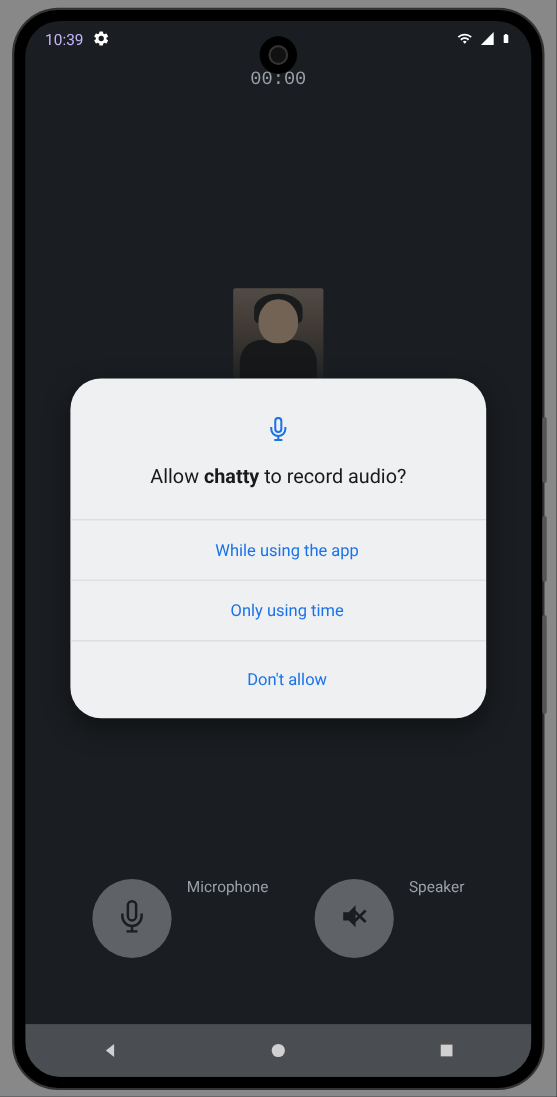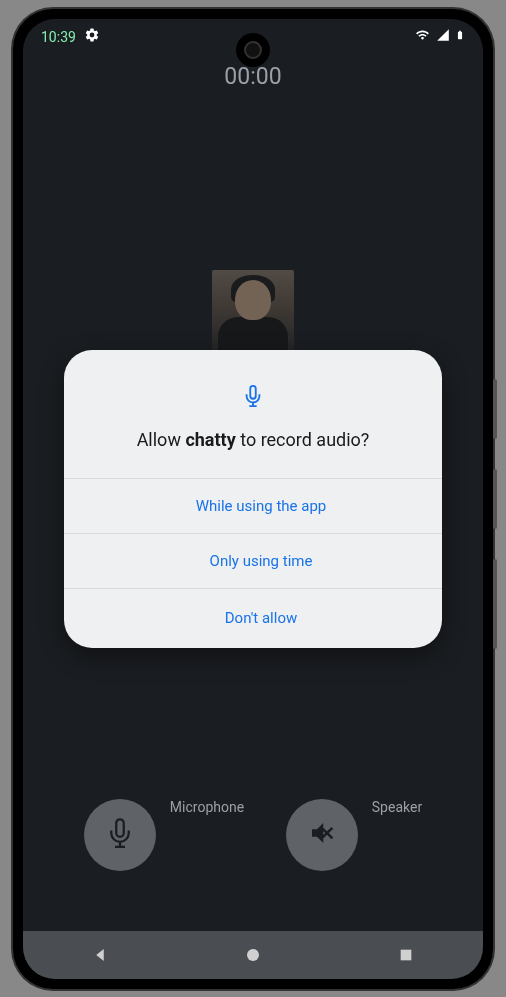--- a/index.html
+++ b/index.html
@@ -1,25 +1,25 @@
 <!DOCTYPE html>
 <html><head>
   <meta charset="utf-8">
   <style>
     * { margin: 0; padding: 0; box-sizing: border-box; }
     body { width: 506px; height: 997px; background: #888; font-family: Roboto, Arial, sans-serif; display: flex; align-items: center; justify-content: center; }
     .phone-frame { width: 480px; height: 980px; background: #000; border-radius: 40px; padding: 10px; position: relative; box-shadow: 0 0 0 2px #333; }
     .phone-screen { width: 100%; height: 100%; background: #1a1d21; border-radius: 32px; overflow: hidden; position: relative; }
     .camera-notch { position: absolute; top: 14px; left: 50%; transform: translateX(-50%); width: 34px; height: 34px; background: #000; border-radius: 50%; z-index: 100; display: flex; align-items: center; justify-content: center; }
     .camera-lens { width: 18px; height: 18px; background: #111; border-radius: 50%; border: 2px solid #333; }
-    .status-bar { height: 36px; display: flex; justify-content: space-between; align-items: center; padding: 0 18px; color: #86efac; font-size: 14px; }
+    .status-bar { height: 36px; display: flex; justify-content: space-between; align-items: center; padding: 0 18px; color: #c4b5fd; font-size: 14px; }
     .status-left { display: flex; align-items: center; gap: 8px; }
     .status-right { display: flex; align-items: center; gap: 4px; }
     .call-content { position: absolute; top: 36px; left: 0; right: 0; bottom: 48px; display: flex; flex-direction: column; align-items: center; }
-    .timer { color: #9aa0a6; font-size: 23px; margin-top: 8px; }
+    .timer { color: #9aa0a6; font-size: 17px; margin-top: 8px; font-family: Liberation Mono, monospace; }
     .avatar-section { margin-top: 180px; display: flex; flex-direction: column; align-items: center; }
     .avatar { width: 82px; height: 82px; background: linear-gradient(180deg, #8a7a6a 0%, #6a5a4a 40%, #2a2a2a 100%); border-radius: 2px; position: relative; overflow: hidden; opacity: 0.5; }
     .avatar-face { position: absolute; top: 10px; left: 50%; transform: translateX(-50%); width: 36px; height: 40px; background: #c9a88a; border-radius: 50% 50% 45% 45%; }
     .avatar-hair { position: absolute; top: 5px; left: 50%; transform: translateX(-50%); width: 44px; height: 28px; background: #1a1a1a; border-radius: 50% 50% 20% 20%; }
     .avatar-body { position: absolute; bottom: 0; left: 50%; transform: translateX(-50%); width: 70px; height: 35px; background: #151515; border-radius: 20px 20px 0 0; }
     .contact-name { color: #888; font-size: 23px; margin-top: 14px; opacity: 0.5; }
     .controls { position: absolute; bottom: 60px; left: 0; right: 0; display: flex; justify-content: space-around; padding: 0 40px; }
     .control-item { display: flex; flex-direction: row; align-items: flex-start; gap: 14px; }
     .control-btn { width: 72px; height: 72px; border-radius: 50%; display: flex; align-items: center; justify-content: center; }
     .btn-gray { background: #5f6368; }
@@ -27,21 +27,21 @@
     .control-label { color: #9aa0a6; font-size: 14px; }
     .nav-bar { position: absolute; bottom: 0; left: 0; right: 0; height: 48px; background: #4a4d51; display: flex; justify-content: space-around; align-items: center; }
     .nav-btn { width: 60px; height: 30px; display: flex; align-items: center; justify-content: center; }
     .dialog-overlay { position: absolute; inset: 0; display: flex; align-items: center; justify-content: center; z-index: 50; }
     .dialog { width: 378px; background: #eef0f2; border-radius: 28px; overflow: hidden; box-shadow: 0 8px 24px rgba(0,0,0,0.4); }
     .dialog-header { padding: 24px 20px 28px; text-align: center; margin-top: 11px; }
     .dialog-icon { display: inline-flex; margin-bottom: 22px; }
     .dialog-title { font-size: 18px; color: #1a1a1a; }
     .dialog-title .bold { font-weight: 700; }
     .dialog-option { height: 55px; border-top: 1px solid #d8dadc; display: flex; align-items: center; justify-content: center; color: #1a73e8; font-size: 15px; cursor: pointer; padding-left: 16px; }
-    .dialog-option:last-child { height: 60px; }
+    .dialog-option:last-child { height: 71px; }
     .side-buttons { position: absolute; right: -4px; top: 370px; width: 4px; }
     .side-btn { width: 4px; background: #555; border-radius: 2px; margin-bottom: 30px; }
   </style>
 </head>
 <body>
 
 <div class="phone-frame">
   <div class="side-buttons">
     <div class="side-btn" style="height:60px"></div>
     <div class="side-btn" style="height:60px"></div>

